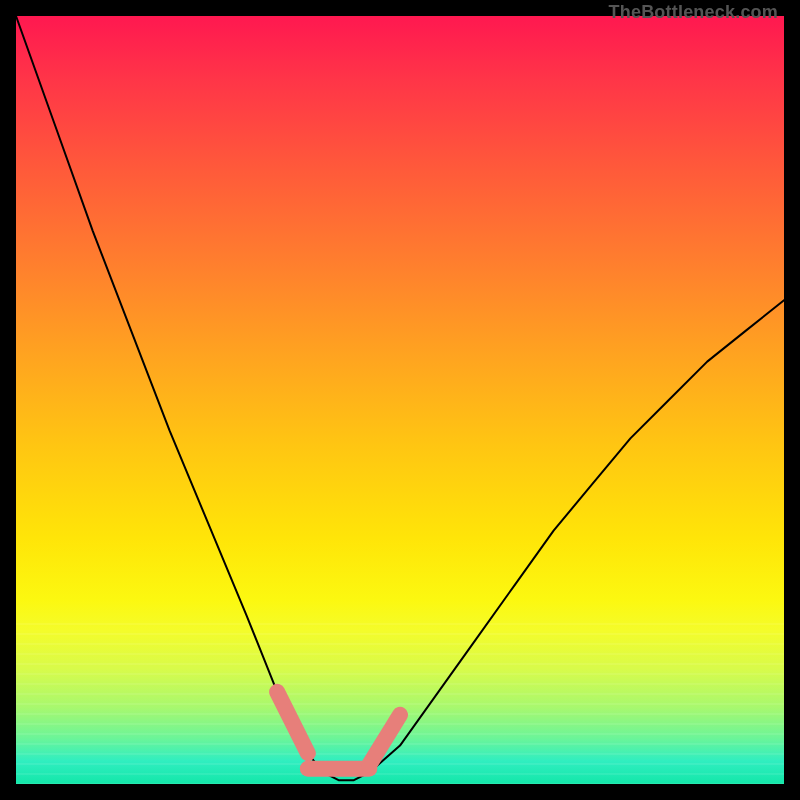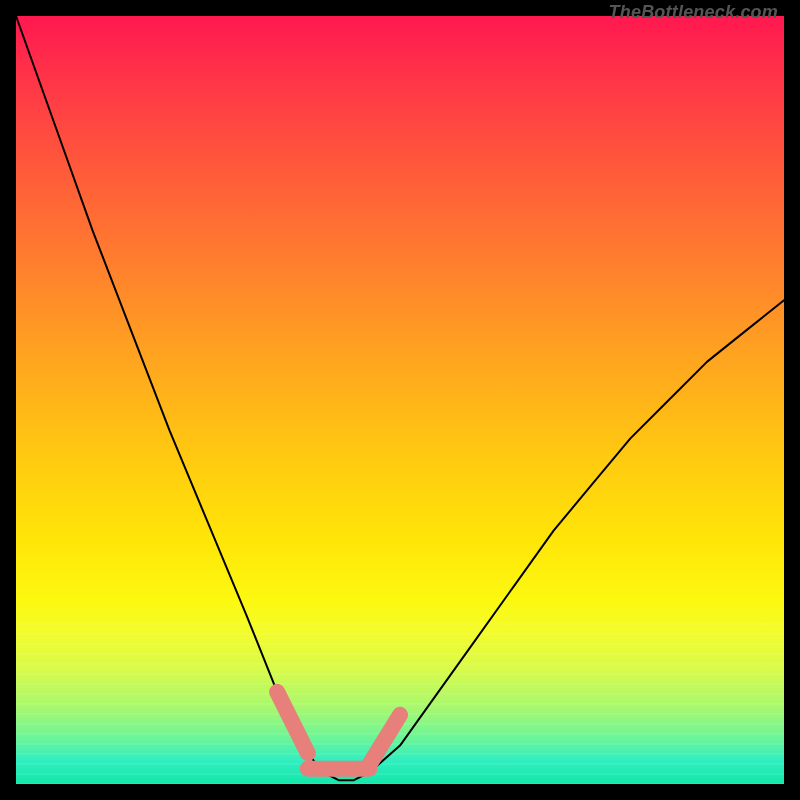--- a/index.html
+++ b/index.html
@@ -61,21 +61,20 @@
   }
   .watermark {
     position: absolute;
     right: 6px;
     top: -14px;
     color: #555;
     font-size: 18px;
     font-weight: 600;
     letter-spacing: 0.2px;
     user-select: none;
-    font-style: italic;
   }
   svg.plot {
     position: absolute;
     left: 0;
     top: 0;
     width: 100%;
     height: 100%;
     overflow: visible;
   }
 </style>

